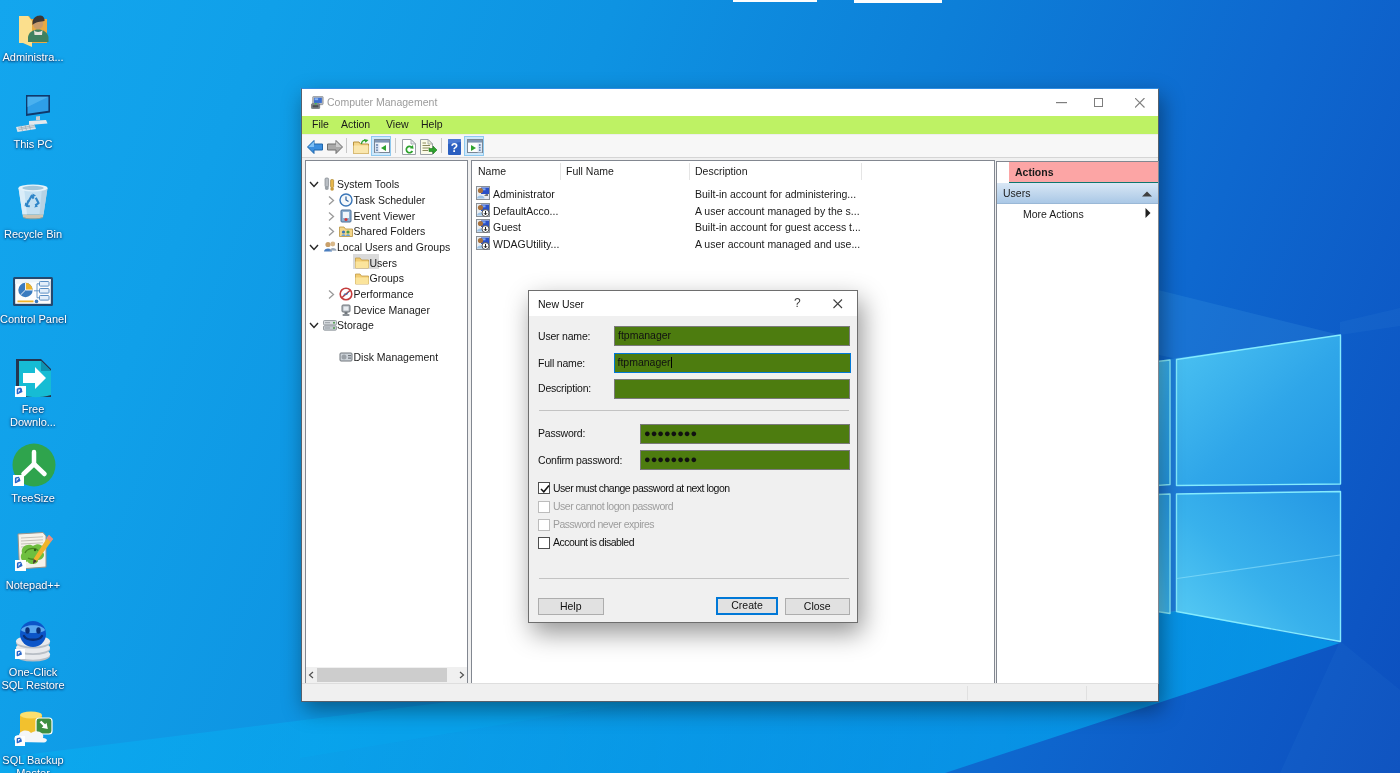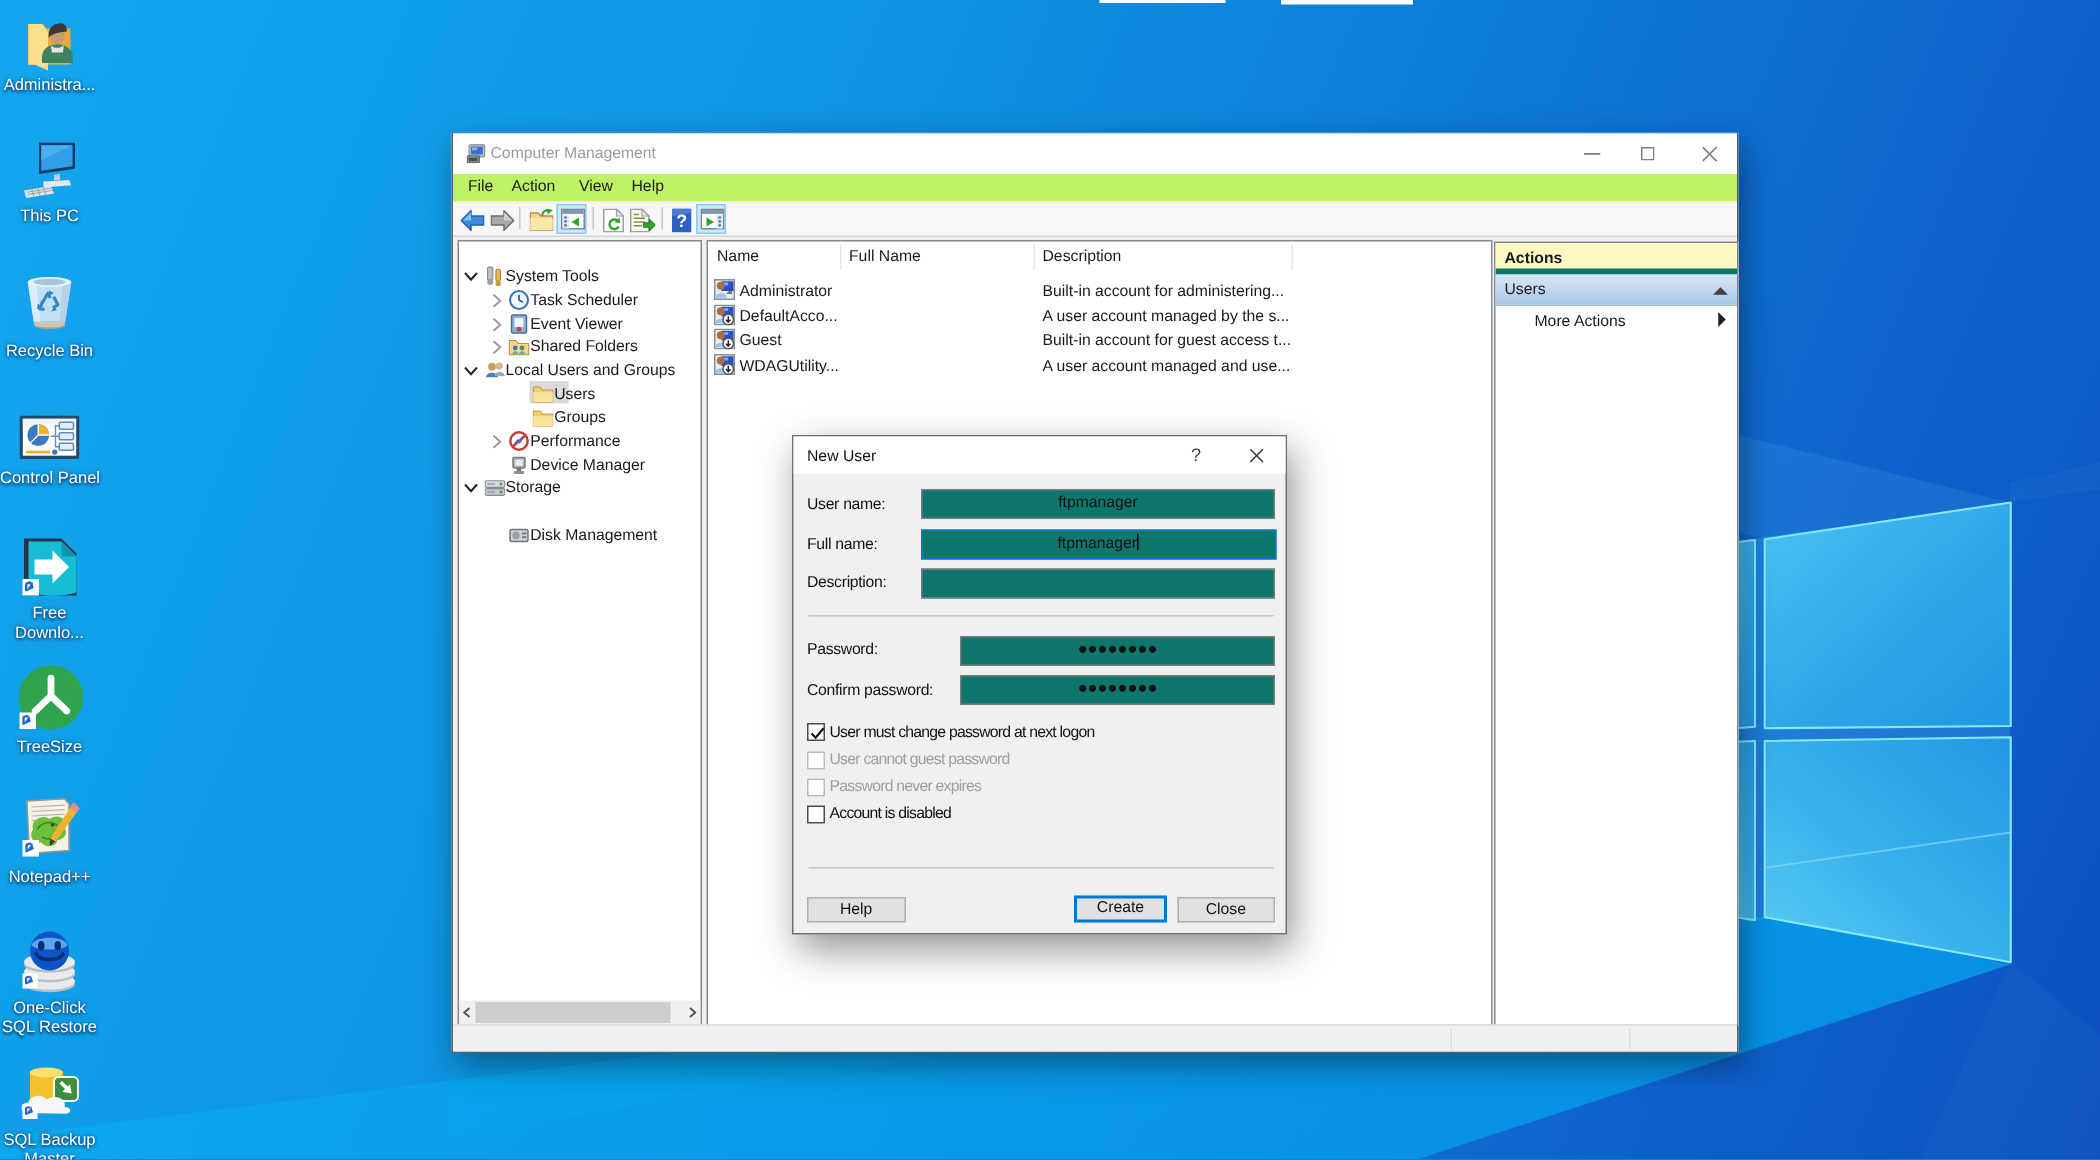--- a/index.html
+++ b/index.html
@@ -28,21 +28,21 @@
 #statusbar { position:absolute; left:0; bottom:0; width:856px; height:18px; background:#f0f0f0; border-top:1px solid #dedede; }
 .trow { position:absolute; left:0; height:16px; font-size:10.5px; color:#1a1a1a; white-space:nowrap; width:300px; }
 .trow i { position:absolute; font-style:normal; }
 .trow svg { position:absolute; }
 .lhead { position:absolute; top:4px; font-size:10.5px; color:#1a1a1a; }
 .lrow { position:absolute; font-size:10.5px; color:#1a1a1a; white-space:nowrap; }
 .lrow svg { position:absolute; }
 #dlg { position:absolute; left:528px; top:290px; width:330px; height:333px; background:#f0f0f0; border:1px solid #6e6e6e; box-shadow:4px 10px 24px rgba(0,0,0,.42); font-size:11px; }
 #dlgtitle { position:absolute; left:0; top:0; width:328px; height:25px; background:#fff; }
 .dlbl { position:absolute; color:#111; font-size:10.5px; letter-spacing:-0.2px; }
-.dtb { position:absolute; background:#0f766e; border:1px solid #7a7a7a; font-size:10.5px; color:#111; padding:2px 3px 16px 3px;text-align:center; }
+.dtb { position:absolute; background:#4d7c0f; border:1px solid #7a7a7a; font-size:10.5px; color:#111; padding:2px 3px 16px 3px; }
 .chk { position:absolute; width:12px; height:12px; background:#fff; border:1px solid #4d4d4d; }
 .dbtn { position:absolute; width:66px; height:17px; background:#e1e1e1; border:1px solid #adadad; font-size:10.5px; color:#111; text-align:center; line-height:15px; }
 .dsep { position:absolute; height:1px; background:#c3c3c3; }
 </style>
 </head>
 <body>
 <div id="wall"></div>
 <svg class="abs" style="left:0;top:0" width="1400" height="773" viewBox="0 0 1400 773">
   <defs>
     <linearGradient id="ptop" x1="0" y1="0" x2="1" y2="1">
@@ -502,21 +502,21 @@
           <circle cx="4.5" cy="4.5" r="2.6" fill="#a8713c"></circle>
           <path d="M1,12.5 C1,8.5 8.5,8.5 8.5,12.5 Z" fill="#9ec4e8"></path>
           <circle cx="9.5" cy="10" r="3.5" fill="#fff" stroke="#555"></circle>
           <path d="M9.5,7.8 L9.5,11.6 M8,10.2 L9.5,11.8 L11,10.2" stroke="#222" stroke-width="1" fill="none"></path>
         </svg>
   <span style="position:absolute;left:21px;top:3px">WDAGUtility...</span>
   <span style="position:absolute;left:223px;top:3px">A user account managed and use...</span>
 </div>
 </div>
   <div id="actpane">
-<div style="position:absolute;left:0;top:0;width:161px;height:21px;background:#fef9c3;border-bottom:4px solid #0f766e">
+<div style="position:absolute;left:12px;top:0;width:161px;height:21px;background:#fca5a5;border-bottom:1px solid #0f766e">
   <span style="position:absolute;left:6px;top:4px;font-size:10.5px;font-weight:bold;color:#1a1a1a">Actions</span>
 </div>
 <div style="position:absolute;left:0;top:21px;width:161px;height:21px;background:linear-gradient(#d9e7f5,#aac8e6);border-bottom:1px solid #9ab8d6">
   <span style="position:absolute;left:6px;top:4px;font-size:10.5px;color:#1a1a1a">Users</span>
   <svg style="position:absolute;left:145px;top:8px" width="10" height="6">
           <path d="M0,5.5 L5,0.5 L10,5.5 Z" fill="#404040"></path>
         </svg>
 </div>
 <div style="position:absolute;left:26px;top:46px;font-size:10.5px;color:#1a1a1a">More Actions</div>
 <svg style="position:absolute;left:148px;top:46px" width="6" height="10">
@@ -548,21 +548,21 @@
   <div class="dtb" style="left:111px;top:133px;width:210px;height:19px;font-size:11px;letter-spacing:0px;padding-top:2px">●●●●●●●●</div>
   <div class="dlbl" style="left:9px;top:162.5px">Confirm password:</div>
   <div class="dtb" style="left:111px;top:159px;width:210px;height:18px;font-size:11px;letter-spacing:0px;padding-top:2px">●●●●●●●●</div>
   <div class="chk" style="left:9px;top:191px">
       <svg width="10" height="10" style="display:block;margin:0.5px">
         <path d="M1,5 L3.8,7.8 L9,1.5" stroke="#111" stroke-width="1.5" fill="none"></path>
       </svg>
     </div>
   <div class="dlbl" style="left:24px;top:190.5px;letter-spacing:-0.5px">User must change password at next logon</div>
   <div class="chk" style="left:9px;top:209.5px;border-color:#bcbcbc"></div>
-  <div class="dlbl" style="left:24px;top:209px;color:#9d9d9d;letter-spacing:-0.5px">User cannot guest password</div>
+  <div class="dlbl" style="left:24px;top:209px;color:#9d9d9d;letter-spacing:-0.5px">User cannot logon password</div>
   <div class="chk" style="left:9px;top:228px;border-color:#bcbcbc"></div>
   <div class="dlbl" style="left:24px;top:227px;color:#9d9d9d;letter-spacing:-0.5px">Password never expires</div>
   <div class="chk" style="left:9px;top:245.5px"></div>
   <div class="dlbl" style="left:24px;top:245px;letter-spacing:-0.5px">Account is disabled</div>
   <div class="dsep" style="left:10px;top:287px;width:310px"></div>
   <div class="dbtn" style="left:9px;top:307px;width:65.5px">Help</div>
   <div class="dbtn" style="left:187px;top:306px;width:62px;height:17.5px;border:2px solid #0078d7;line-height:13px">Create</div>
   <div class="dbtn" style="left:256px;top:307px;width:64.5px">Close</div>
 </div>
 

